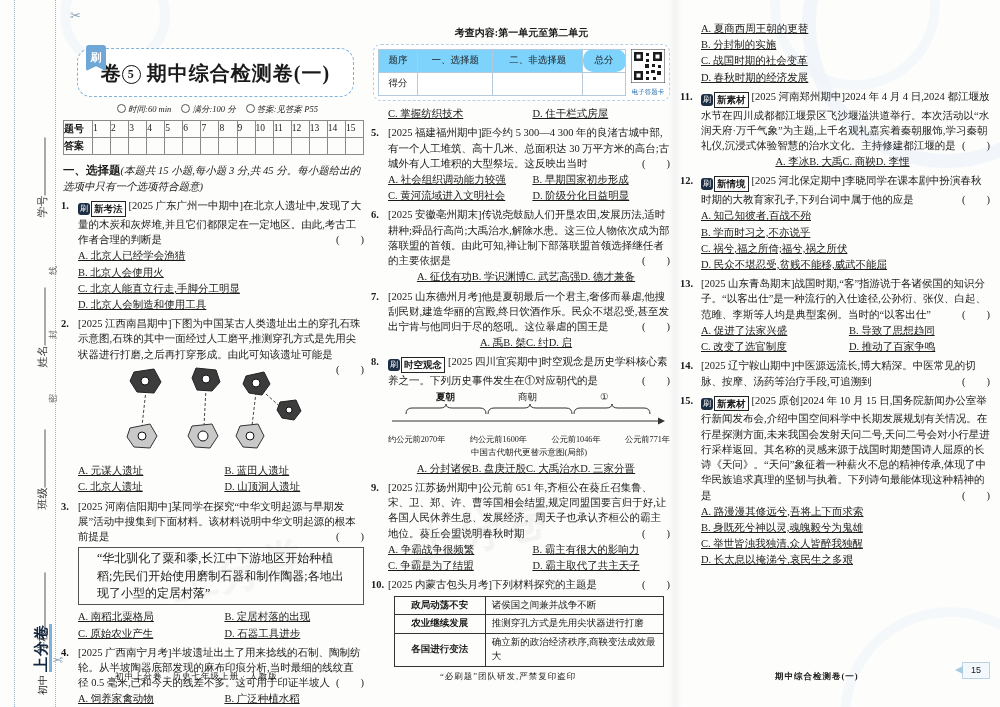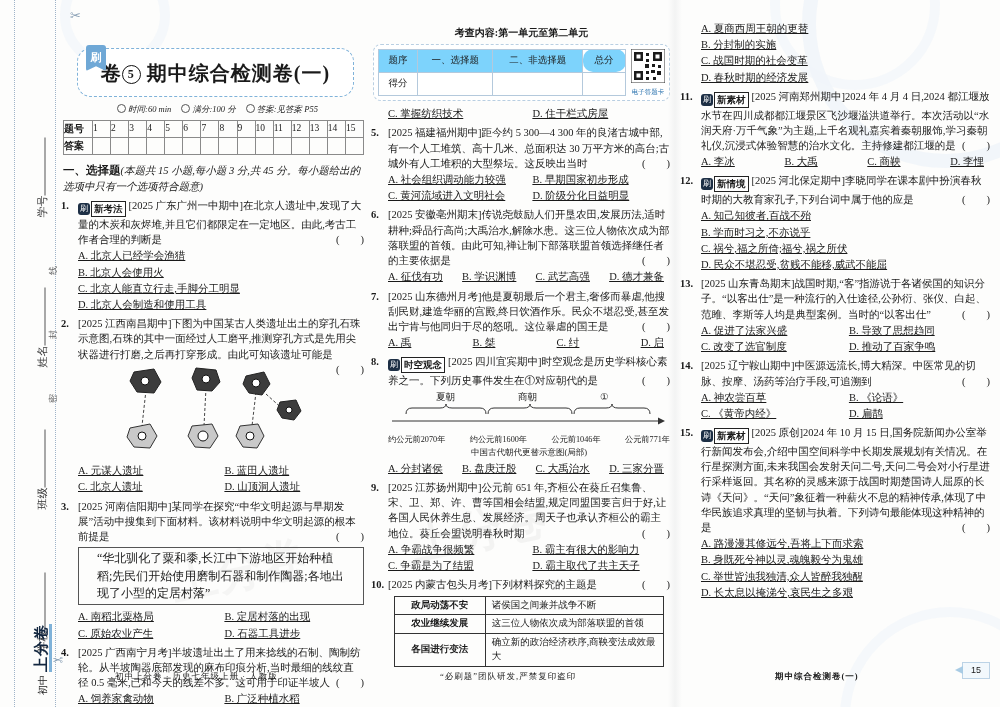--- a/index.html
+++ b/index.html
@@ -51,21 +51,21 @@
   .q{position:relative;padding-left:15px;margin-top:4px;}
   .qn{position:absolute;left:-2px;top:0;font-weight:bold;}
   .paren{float:right;margin-left:6px;}
   .badge{display:inline-flex;align-items:center;vertical-align:-2px;margin-right:3px;}
   .badge .bi{width:12px;height:12px;background:#1d2f45;color:#fff;border-radius:3px;font-size:8px;
              display:inline-flex;align-items:center;justify-content:center;
              font-family:"Liberation Sans",sans-serif;margin-right:1px;}
   .badge .bt{border:1.2px solid #222;padding:0 2px;font-weight:bold;font-size:9.5px;
              font-family:"Liberation Sans",sans-serif;background:#fff;}
   .opts2{display:grid;grid-template-columns:1.02fr 1fr;column-gap:4px;}
-  .opts4{display:flex;justify-content:space-between;padding-right:6px;}
+  .opts4{display:flex;justify-content:center;padding-right:6px;}
   .opt{margin-top:1px;text-decoration:underline;}
   .quote{border:1px solid #555;padding:2px 18px;font-size:12px;margin:3px 0;}
   .mtable{width:96%;margin:3px auto 0;}
   .mtable td{border:1.2px solid #333;font-size:9.5px;padding:2px 6px;}
   .mtable td:first-child{font-weight:bold;text-align:center;width:78px;}
   
   .scope{text-align:center;font-weight:bold;font-size:10px;margin-bottom:3px;}
   .scorewrap{display:flex;align-items:flex-start;border:1px dashed #b9cfe2;border-radius:8px;
              padding:4px;background:#fff;}
   .stable{flex:1;}
@@ -344,21 +344,21 @@
   </div>
 
   <div class="q">
     <span class="qn">8.</span>
     <div><span class="badge">
           <span class="bi">刷</span>
           <span class="bt">时空观念</span>
         </span><span>[2025 四川宜宾期中]时空观念是历史学科核心素养之一。下列历史事件发生在①对应朝代的是</span><span class="paren">(　　)</span></div>
     <div class="tl">
       <div class="plabels">
-        <span style="left:48px;">夏朝</span>
+        <span style="left:48px;font-weight:bold;">夏朝</span>
         <span style="left:130px;">商朝</span>
         <span style="left:212px;">①</span>
       </div>
       <svg width="278" height="24" viewBox="0 0 278 24">
         <g fill="none" stroke="#333" stroke-width="1">
           <path d="M18 10 Q18 4 24 4 L52 4 Q58 4 58 0 Q58 4 64 4 L92 4 Q98 4 98 10"></path>
           <path d="M100 10 Q100 4 106 4 L136 4 Q142 4 142 0 Q142 4 148 4 L178 4 Q184 4 184 10"></path>
           <path d="M186 10 Q186 4 192 4 L218 4 Q224 4 224 0 Q224 4 230 4 L256 4 Q262 4 262 10"></path>
           <line x1="4" y1="17" x2="270" y2="17"></line>
         </g>
@@ -395,21 +395,21 @@
     <span class="qn">10.</span>
     <div><span>[2025 内蒙古包头月考]下列材料探究的主题是</span><span class="paren">(　　)</span></div>
     <table class="mtable">
       <tbody>
           <tr>
             <td>政局动荡不安</td>
             <td>诸侯国之间兼并战争不断</td>
           </tr>
       <tr>
             <td>农业继续发展</td>
-            <td>这三位人物依次成为部落联盟的首领</td>
+            <td>推测穿孔方式是先用尖状器进行打磨</td>
           </tr>
       <tr>
             <td>各国进行变法</td>
             <td>确立新的政治经济秩序,商鞅变法成效最大</td>
           </tr>
     </tbody>
       </table>
   </div>
 </div>
 
@@ -455,26 +455,20 @@
       <span class="opt">A. 促进了法家兴盛</span>
       <span class="opt">B. 导致了思想趋同</span>
       <span class="opt">C. 改变了选官制度</span>
       <span class="opt">D. 推动了百家争鸣</span>
     </div>
   </div>
 
   <div class="q">
     <span class="qn" style="left:-6px;">14.</span>
     <div><span>[2025 辽宁鞍山期中]中医源远流长,博大精深。中医常见的切脉、按摩、汤药等治疗手段,可追溯到</span><span class="paren">(　　)</span></div>
-    <div class="opts2">
-      <span class="opt">A. 神农尝百草</span>
-      <span class="opt">B. 《论语》</span>
-      <span class="opt">C. 《黄帝内经》</span>
-      <span class="opt">D. 扁鹊</span>
-    </div>
   </div>
 
   <div class="q">
     <span class="qn" style="left:-6px;">15.</span>
     <div><span class="badge">
           <span class="bi">刷</span>
           <span class="bt">新素材</span>
         </span><span>[2025 原创]2024 年 10 月 15 日,国务院新闻办公室举行新闻发布会,介绍中国空间科学中长期发展规划有关情况。在行星探测方面,未来我国会发射天问二号,天问二号会对小行星进行采样返回。其名称的灵感来源于战国时期楚国诗人屈原的长诗《天问》。“天问”象征着一种薪火不息的精神传承,体现了中华民族追求真理的坚韧与执着。下列诗句最能体现这种精神的是</span><span class="paren">(　　)</span></div>
     <div class="opt">A. 路漫漫其修远兮,吾将上下而求索</div>
     <div class="opt">B. 身既死兮神以灵,魂魄毅兮为鬼雄</div>

